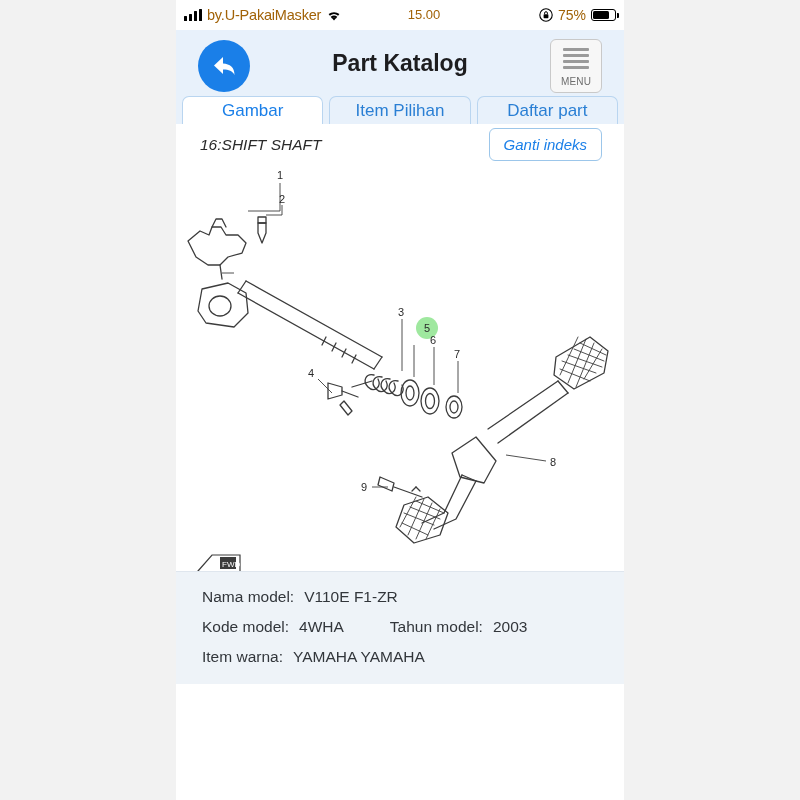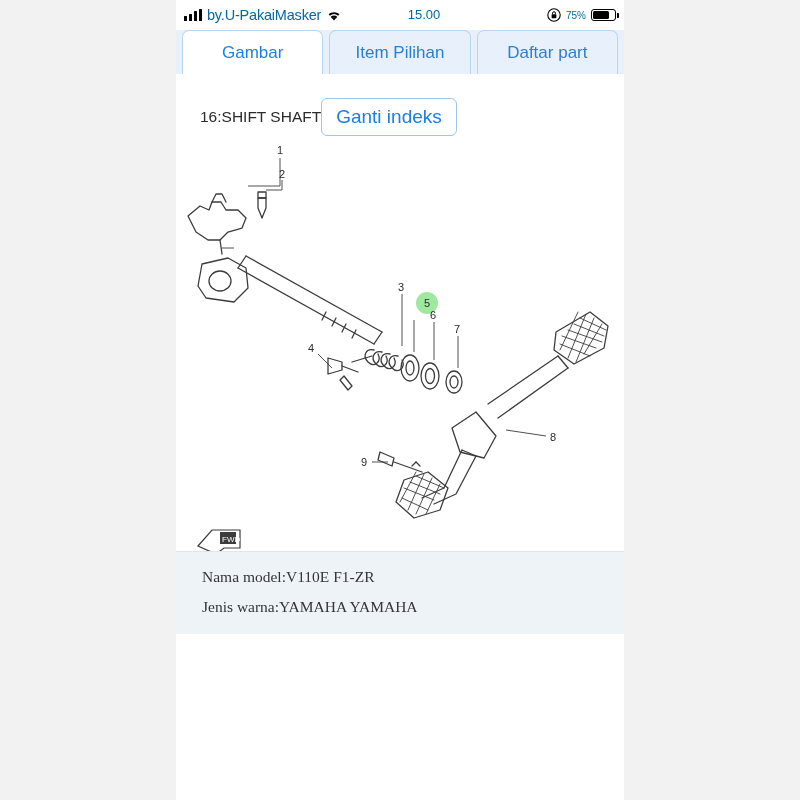--- a/index.html
+++ b/index.html
@@ -28,21 +28,21 @@
     background: #ffffff;
     overflow: hidden;
   }
 
   
   .statusbar {
     height: 30px;
     display: flex;
     align-items: center;
     font-size: 14.5px;
-    color: #0369a1;
+    color: #a16207;
     padding: 0 10px;
     box-sizing: border-box;
     position: relative;
   }
   .sb-left {
     display: flex;
     align-items: center;
     gap: 5px;
     position: absolute;
     left: 8px;
@@ -76,21 +76,21 @@
   }
   .sb-time { margin-left: 48px; }
   .sb-right {
     position: absolute;
     right: 8px;
     top: 0;
     height: 30px;
     display: flex;
     align-items: center;
     gap: 5px;
-    font-size: 10px;
+    font-size: 14px;
   }
   .lock-icon { width: 14px; height: 14px; }
   .battery {
     width: 25px;
     height: 12px;
     border: 1.2px solid #000;
     border-radius: 3px;
     position: relative;
     box-sizing: border-box;
     padding: 1.2px;
@@ -171,21 +171,21 @@
     margin-top: 4px;
     letter-spacing: 0.2px;
   }
 
   
   .tabs {
     display: flex;
     background: #e8f1fb;
     padding: 0 6px;
     gap: 6px;
-    height: 44px;
+    height: 28px;
     box-sizing: border-box;
   }
   .tab {
     flex: 1;
     border: 1px solid #b9d5f0;
     border-bottom: none;
     border-radius: 7px 7px 0 0;
     background: #e8f1fb;
     color: #2a7fd4;
     font-size: 17px;
@@ -203,33 +203,34 @@
 
   
   .content {
     background: #ffffff;
     position: relative;
     height: 560px;
   }
   .subbar {
     display: flex;
     align-items: center;
-    justify-content: flex-start;
-    padding: 24px 22px 0 24px;
+    justify-content: space-between;
+    padding: 4px 22px 0 24px;
+    font-style: italic;
   }
   .index-title {
     font-size: 15.5px;
     color: #2b2b2b;
   }
   .ganti-btn {
     border: 1px solid #9cc6ea;
     border-radius: 6px;
     color: #1a7fe8;
     background: #ffffff;
-    font-size: 19px;
+    font-size: 15px;
     padding: 7px 14px;
     cursor: pointer;
     white-space: nowrap;
   }
   .diagram-wrap {
     position: relative;
     width: 448px;
     height: 470px;
   }
   .diagram-wrap svg { display: block; }
@@ -244,32 +245,31 @@
 
   
   .info-panel {
     position: absolute;
     left: 0;
     right: 0;
     bottom: 0;
     background: #eef3f8;
     border-top: 1px solid #dfe6ee;
     padding: 16px 0 18px 26px;
-    font-family: Liberation Serif, serif;
   }
   .info-row {
     font-size: 15.5px;
     color: #32363b;
     margin-bottom: 12px;
     display: flex;
     align-items: baseline;
   }
   .info-row:last-child { margin-bottom: 0; }
   .info-label { color: #32363b; }
-  .info-value { color: #32363b; }
+  .info-value { color: #32363b; margin-left: 10px; }
   .info-gap { display: inline-block; width: 46px; }
 </style>
 </head>
 <body>
 
 <div class="screen">
   <div class="phone">
 
     <div class="statusbar">
       <div class="sb-left">
@@ -299,20 +299,37 @@
             <path d="M5.6 6.2v-1.1a1.4 1.4 0 0 1 2.8 0v1.1" fill="none" stroke="#000" stroke-width="1"></path>
           </svg>
         </span>
         <span>75%</span>
         <span class="battery">
             <span class="fill"></span>
           </span>
       </div>
     </div>
 
+    <div class="header">
+      <div class="back-btn">
+        <svg width="30" height="26" viewBox="0 0 30 26">
+          <path d="M14 4 L5 12.5 L14 21 L14 16.5 C20 16.5 23.5 18 25.5 22 C25.5 14 21 11 14 10.5 Z" fill="#ffffff"></path>
+        </svg>
+      </div>
+      <div class="header-title">Part Katalog</div>
+      <div class="menu-btn">
+        <span class="menu-bars">
+          <span></span>
+            <span></span>
+            <span></span>
+            <span></span>
+        </span>
+        <span class="menu-label">MENU</span>
+      </div>
+    </div>
 
     <div class="tabs">
       <div class="tab active">Gambar</div>
       <div class="tab">Item Pilihan</div>
       <div class="tab">Daftar part</div>
     </div>
 
     <div class="content">
       <div class="subbar">
         <div class="index-title">16:SHIFT SHAFT</div>
@@ -435,19 +452,26 @@
         </svg>
         <div class="part-code">4WHA460-B160</div>
       </div>
 
       <div class="info-panel">
         <div class="info-row">
           <span class="info-label">Nama model:</span>
           <span class="info-value">V110E F1-ZR</span>
         </div>
         <div class="info-row">
-          <span class="info-label">Jenis warna:</span>
+          <span class="info-label">Kode model:</span>
+          <span class="info-value">4WHA</span>
+          <span class="info-gap"></span>
+          <span class="info-label">Tahun model:</span>
+          <span class="info-value">2003</span>
+        </div>
+        <div class="info-row">
+          <span class="info-label">Item warna:</span>
           <span class="info-value">YAMAHA YAMAHA</span>
         </div>
       </div>
     </div>
   </div>
 </div>
 
 </body></html>

